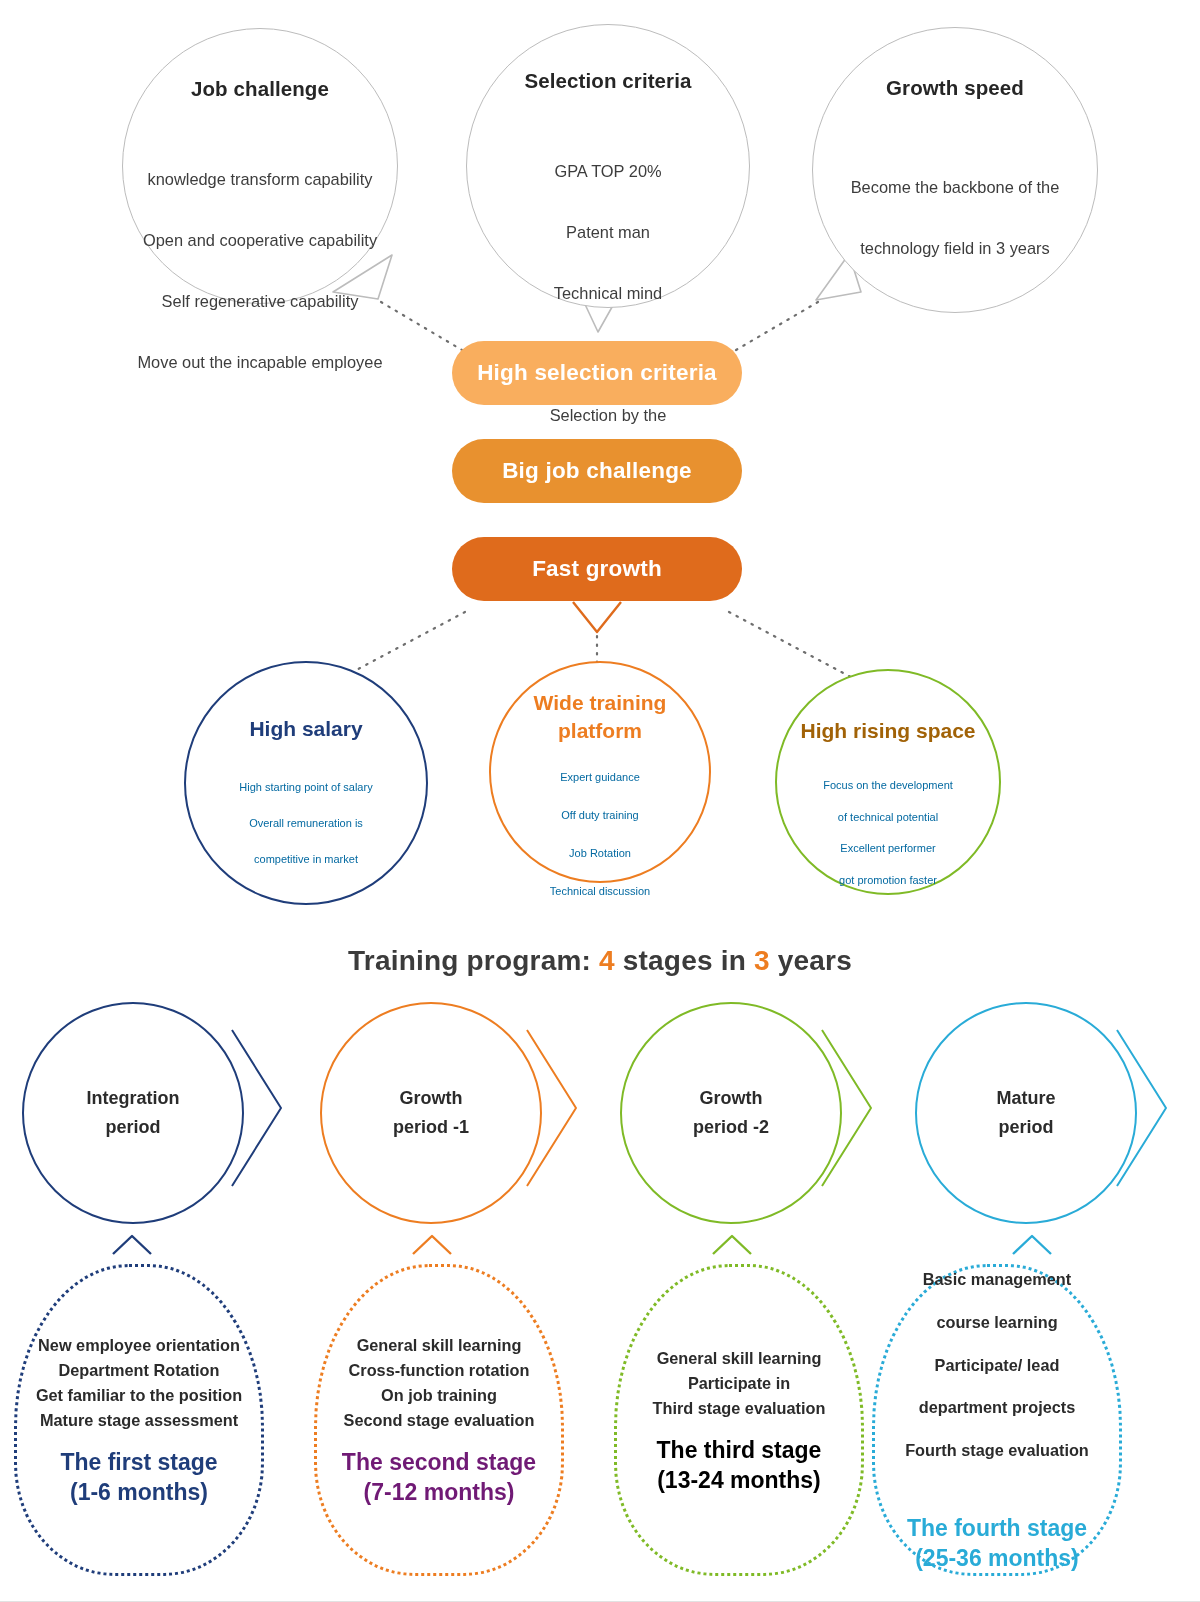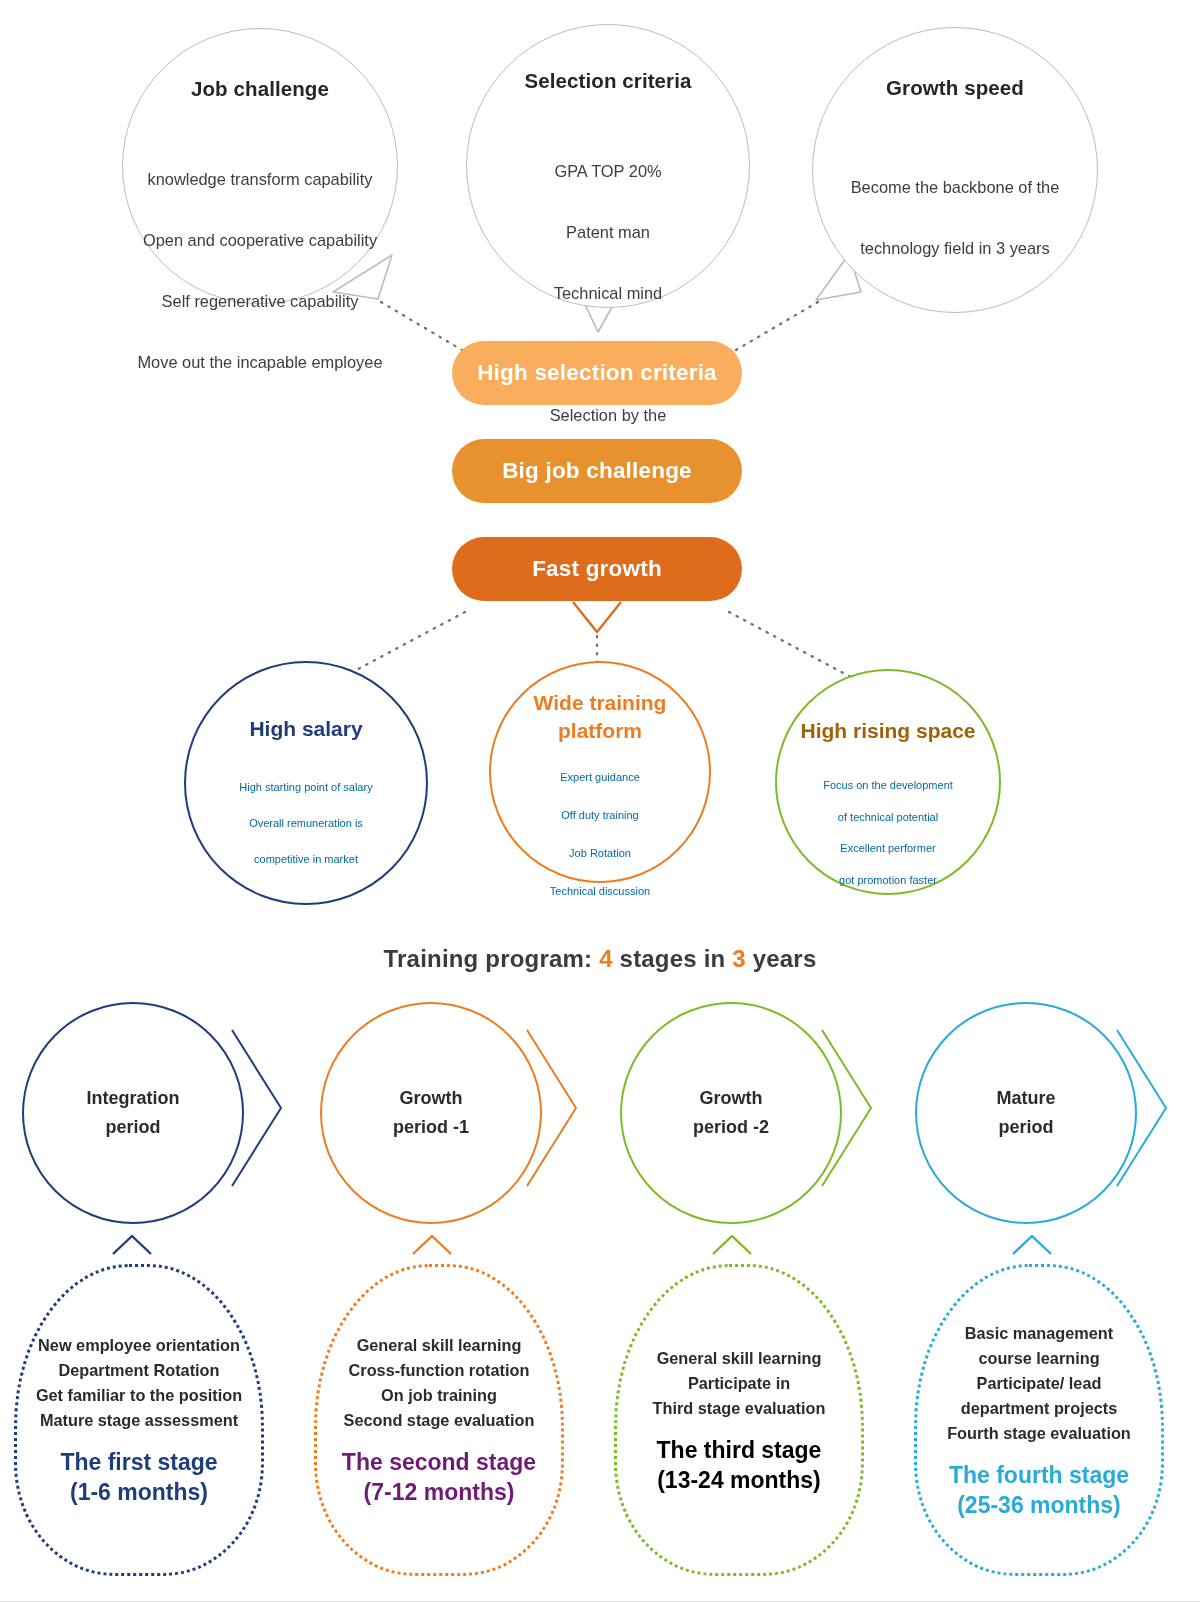--- a/index.html
+++ b/index.html
@@ -63,21 +63,21 @@
     white-space:nowrap;line-height:25px;
   }
   .dotbox .d-stage{
     font-weight:bold;font-size:23px;line-height:30px;
     text-align:center;white-space:pre-line;
   }
   .dotbox .d-gap{height:14px;}
 
   .heading{
     position:absolute;width:100%;text-align:center;
-    font-weight:bold;font-size:24px;color:#3b3b3b;letter-spacing:.2px;
+    font-weight:bold;font-size:28px;color:#3b3b3b;letter-spacing:.2px;
   }
   .heading .num{color:#ED7D21;}
 </style>
 </head>
 <body>
 
 <div id="stage">
 
   <svg id="svg-layer" viewBox="0 0 1200 1602">
 
@@ -214,21 +214,21 @@
 
   <div class="dotbox" style="left:614px;top:1264px;width:250px;height:312px;border-color:#7FBA26;">
     <div class="d-line">General skill learning</div>
     <div class="d-line">Participate in</div>
     <div class="d-line">Third stage evaluation</div>
     <div class="d-gap"></div>
     <div class="d-stage" style="color:#000000;">The third stage
 (13-24 months)</div>
   </div>
 
-  <div class="dotbox" style="left:914px;top:1264px;width:250px;height:312px;border-color:#29ABD7;">
+  <div class="dotbox" style="left:872px;top:1264px;width:250px;height:312px;border-color:#29ABD7;justify-content:space-between;">
     <div class="d-line">Basic management</div>
     <div class="d-line">course learning</div>
     <div class="d-line">Participate/ lead</div>
     <div class="d-line">department projects</div>
     <div class="d-line">Fourth stage evaluation</div>
     <div class="d-gap"></div>
     <div class="d-stage" style="color:#29ABD7;">The fourth stage
 (25-36 months)</div>
   </div>
 

